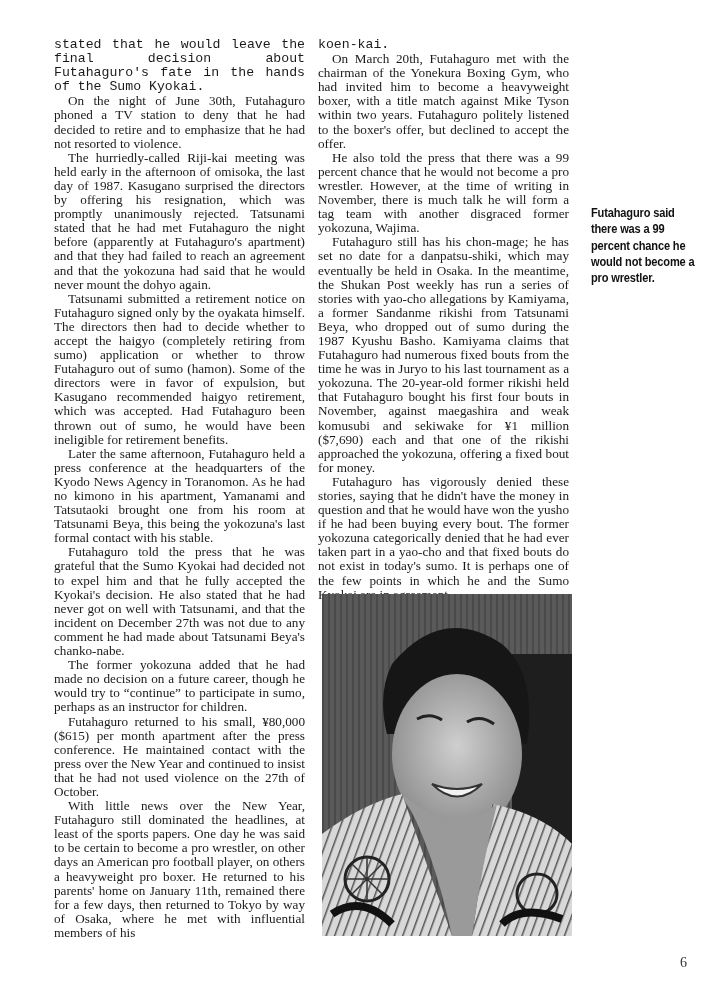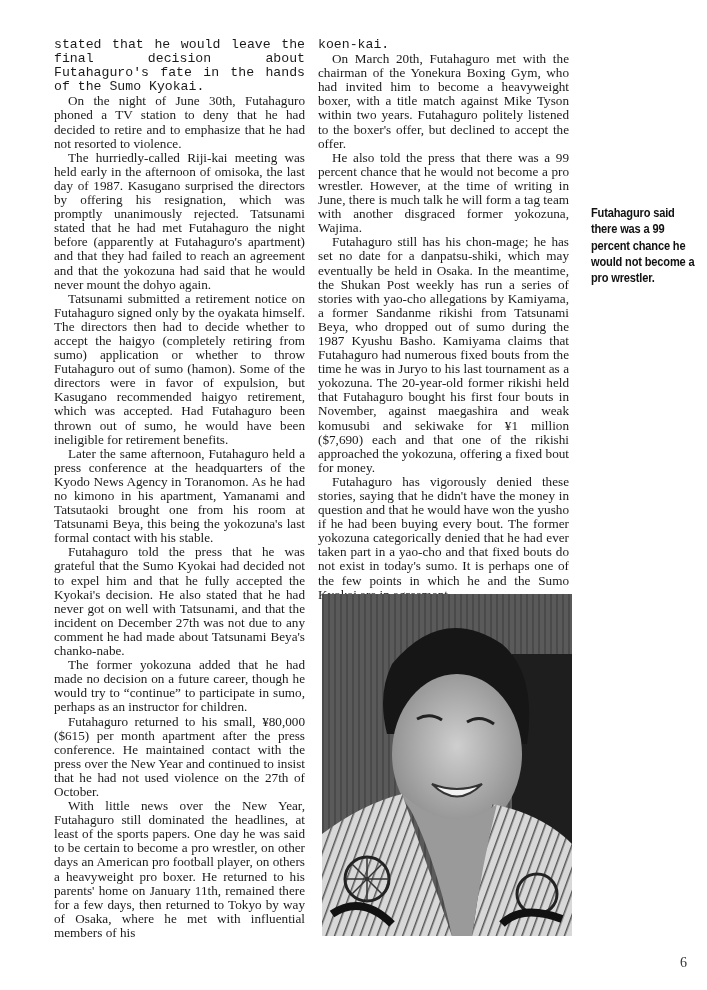--- a/index.html
+++ b/index.html
@@ -25,21 +25,21 @@
   <p>Later the same afternoon, Futahaguro held a press conference at the headquarters of the Kyodo News Agency in Toranomon. As he had no kimono in his apartment, Yamanami and Tatsutaoki brought one from his room at Tatsunami Beya, this being the yokozuna's last formal contact with his stable.</p>
   <p>Futahaguro told the press that he was grateful that the Sumo Kyokai had decided not to expel him and that he fully accepted the Kyokai's decision. He also stated that he had never got on well with Tatsunami, and that the incident on December 27th was not due to any comment he had made about Tatsunami Beya's chanko-nabe.</p>
   <p>The former yokozuna added that he had made no decision on a future career, though he would try to “continue” to participate in sumo, perhaps as an instructor for children.</p>
   <p>Futahaguro returned to his small, ¥80,000 ($615) per month apartment after the press conference. He maintained contact with the press over the New Year and continued to insist that he had not used violence on the 27th of October.</p>
   <p>With little news over the New Year, Futahaguro still dominated the headlines, at least of the sports papers. One day he was said to be certain to become a pro wrestler, on other days an American pro football player, on others a heavyweight pro boxer. He returned to his parents' home on January 11th, remained there for a few days, then returned to Tokyo by way of Osaka, where he met with influential members of his</p>
 </div>
 
 <div class="col col-right">
   <p class="first">koen-kai.</p>
   <p>On March 20th, Futahaguro met with the chairman of the Yonekura Boxing Gym, who had invited him to become a heavyweight boxer, with a title match against Mike Tyson within two years. Futahaguro politely listened to the boxer's offer, but declined to accept the offer.</p>
-  <p>He also told the press that there was a 99 percent chance that he would not become a pro wrestler. However, at the time of writing in June, there is much talk he will form a tag team with another disgraced former yokozuna, Wajima.</p>
+  <p>He also told the press that there was a 99 percent chance that he would not become a pro wrestler. However, at the time of writing in November, there is much talk he will form a tag team with another disgraced former yokozuna, Wajima.</p>
   <p>Futahaguro still has his chon-mage; he has set no date for a danpatsu-shiki, which may eventually be held in Osaka. In the meantime, the Shukan Post weekly has run a series of stories with yao-cho allegations by Kamiyama, a former Sandanme rikishi from Tatsunami Beya, who dropped out of sumo during the 1987 Kyushu Basho. Kamiyama claims that Futahaguro had numerous fixed bouts from the time he was in Juryo to his last tournament as a yokozuna. The 20-year-old former rikishi held that Futahaguro bought his first four bouts in November, against maegashira and weak komusubi and sekiwake for ¥1 million ($7,690) each and that one of the rikishi approached the yokozuna, offering a fixed bout for money.</p>
   <p>Futahaguro has vigorously denied these stories, saying that he didn't have the money in question and that he would have won the yusho if he had been buying every bout. The former yokozuna categorically denied that he had ever taken part in a yao-cho and that fixed bouts do not exist in today's sumo. It is perhaps one of the few points in which he and the Sumo Kyokai are in agreement.</p>
 </div>
 
 <div class="pullquote">Futahaguro said there was a 99 percent chance he would not become a pro wrestler.</div>
 
 <div class="photo" title="Photograph of Futahaguro smiling, wearing a patterned yukata with umbrella designs">
   <svg width="250" height="342" viewBox="0 0 250 342">
     <defs>
       <pattern id="stripes" width="6" height="342" patternUnits="userSpaceOnUse">

